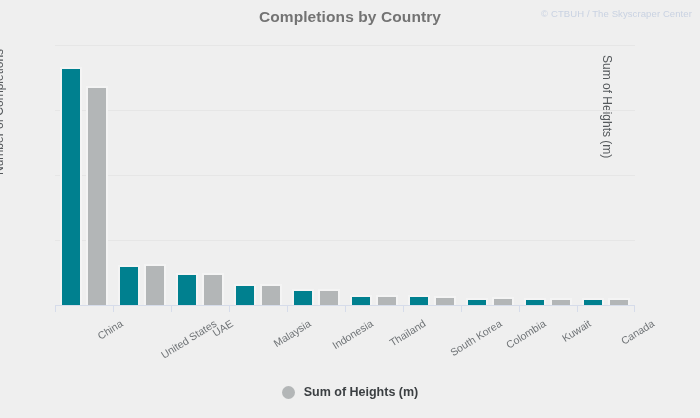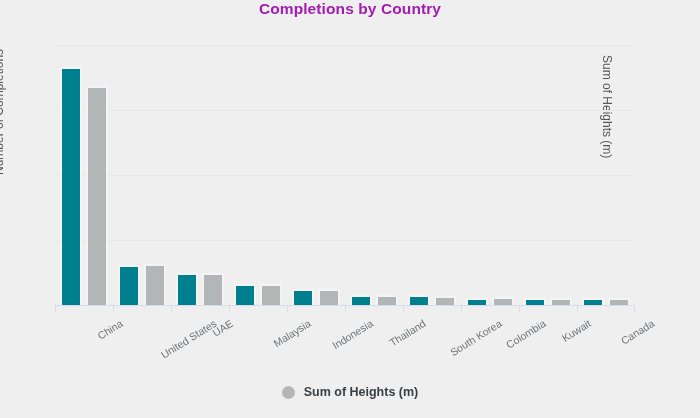--- a/index.html
+++ b/index.html
@@ -17,27 +17,27 @@
 
   #chart-root {
     position: absolute;
     inset: 0;
     background: #efefef;
   }
 
   
   .chart-title {
     position: absolute;
-    top: 0;
+    top: 8px;
     left: 0;
     width: 700px;
     text-align: center;
     font-size: 15.5px;
     font-weight: bold;
-    color: #a21caf;
+    color: #737373;
     letter-spacing: .1px;
   }
   .credit {
     position: absolute;
     top: 8px;
     right: 8px;
     font-size: 9.5px;
     color: #c9d2e2;
     letter-spacing: .1px;
   }
@@ -149,20 +149,21 @@
     font-weight: bold;
     color: #3b3f42;
   }
 </style>
 </head>
 <body>
 
 <div id="chart-root">
 
   <div class="chart-title">Completions by Country</div>
+  <div class="credit">© CTBUH / The Skyscraper Center</div>
 
   <div class="axis-title" id="y-left-title">Number of Completions</div>
   <div class="axis-title" id="y-right-title">Sum of Heights (m)</div>
 
   <div class="plot" id="plot">
     <div class="axis-baseline"></div>
   <div class="gridline" style="top: 195px;"></div>
       <div class="gridline" style="top: 130px;"></div>
       <div class="gridline" style="top: 65px;"></div>
       <div class="gridline" style="top: 0px;"></div>

